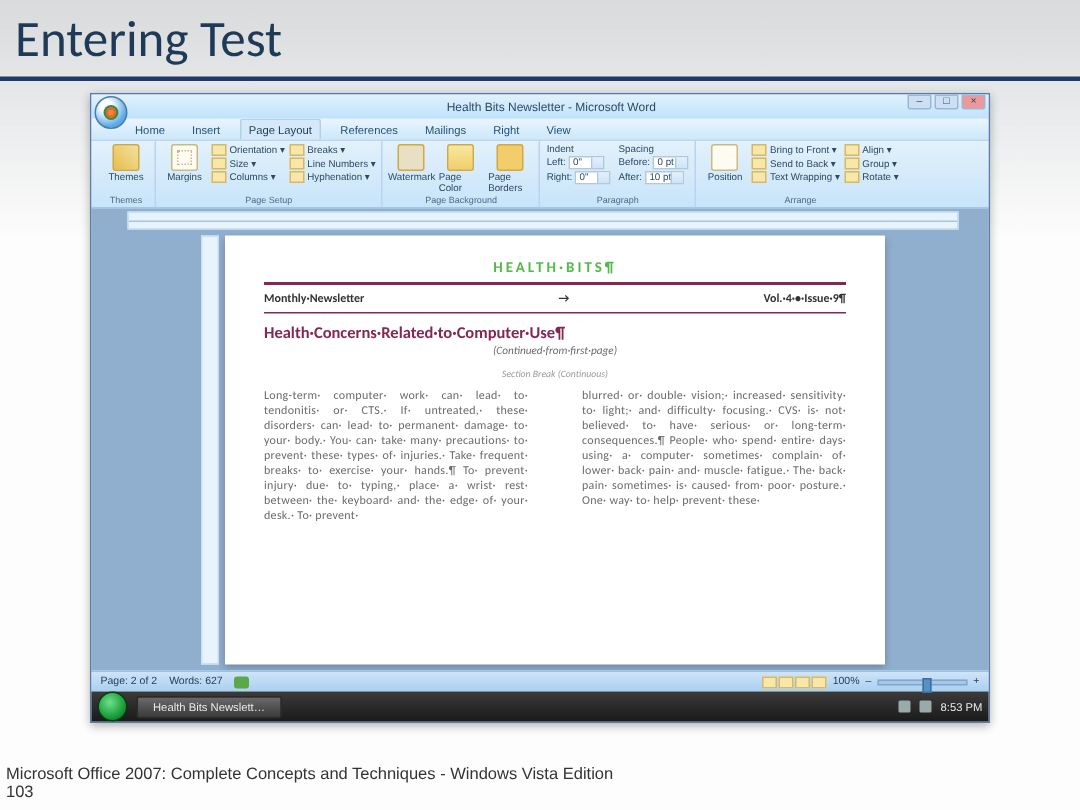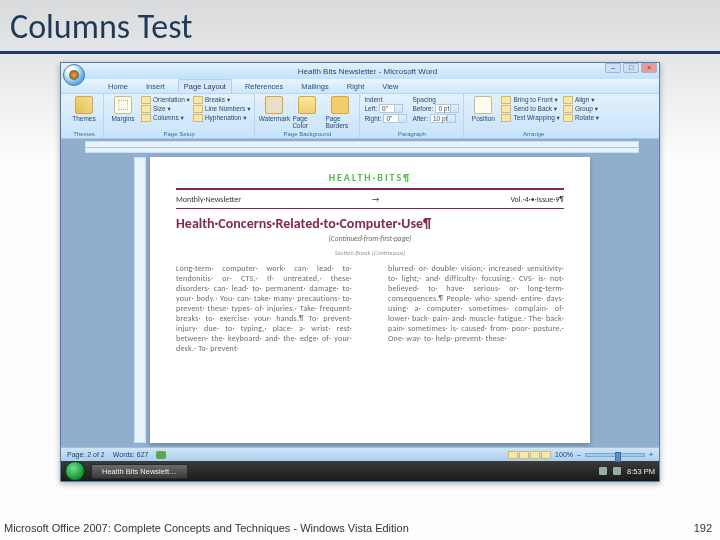--- a/index.html
+++ b/index.html
@@ -7,21 +7,21 @@
   .slide-title { font-size: 34px; color: #1f3a57; padding: 6px 10px 2px; font-family: Calibri, Arial, sans-serif; }
   .slide-rule { margin: 2px 0 8px; height: 3px; background: #1f3a6a; }
   .app-window { margin: 0 60px; width: 600px; height: 420px; border: 1px solid #5a7aa8; box-shadow: 0 2px 6px rgba(0,0,0,.3); background: #dff1fb; display: flex; flex-direction: column; font-size: 7px; }
   .titlebar { height: 16px; background: linear-gradient(#e2f1fc,#bfe3fb); display: flex; align-items: center; justify-content: center; position: relative; padding-left: 15px; }
   .titlebar .caption { color: #2c4a66; font-size: 8px; }
   .win-controls { position: absolute; right: 2px; top: 0; display: flex; gap: 2px; }
   .win-controls span { width: 16px; height: 10px; background: #cddff3; border: 1px solid #9bb7d6; border-radius: 0 0 2px 2px; font-size: 7px; text-align: center; line-height: 8px; color: #2c4a66; }
   .win-controls .close { background: #e99; }
   .office-btn { position: absolute; left: 2px; top: 1px; width: 22px; height: 22px; background: radial-gradient(circle at 35% 30%, #fff 20%, #5aa8e8 70%); border-radius: 50%; border: 1px solid #4a7cad; z-index: 2; }
   .office-btn::after { content:""; position:absolute; inset:5px; background: radial-gradient(circle at 50% 50%, #ff8c1a 25%, #d64 26% 50%, #3a8d3a 51% 75%, #1a6cd6 76%); border-radius:50%; }
-  .tabs { height: 14px; background: linear-gradient(#eaf5fe,#cde7fa); display: flex; align-items: flex-end; padding-left: 42px; gap: 8px; color: #24527a; font-size: 7.5px; }
+  .tabs { height: 14px; background: linear-gradient(#eaf5fe,#cde7fa); display: flex; align-items: flex-end; padding-left: 24px; gap: 8px; color: #24527a; font-size: 7.5px; }
   .tabs span { padding: 2px 5px; border-radius: 2px 2px 0 0; }
   .tabs .active { background: #d5e9fa; border: 1px solid #b0d0ec; border-bottom: none; color: #1f3a57; }
   .ribbon { height: 46px; background: linear-gradient(#e3f1fb,#c7e4fa); border-top: 1px solid #b8d7f1; border-bottom: 1px solid #a7c4e1; display: flex; padding-left: 4px; }
   .rgroup { border-right: 1px solid #b9d4ee; padding: 2px 4px 1px; display: flex; flex-direction: column; justify-content: space-between; }
   .rgroup .items { display: flex; gap: 3px; }
   .bigbtn { width: 30px; height: 34px; display: flex; flex-direction: column; align-items: center; gap: 1px; font-size: 6.5px; color: #2c4a66; }
   .bigbtn .bicon { width: 18px; height: 18px; background: #f2cd6c; border: 1px solid #d4a83b; border-radius: 2px; }
   .bigbtn.themes .bicon { background: linear-gradient(45deg,#e7be49,#f2e1a3); }
   .bigbtn.margins .bicon { background: #fefcf2; border:1px solid #cbb981; position:relative; }
   .bigbtn.margins .bicon::after { content:""; position:absolute; inset:3px; border:1px dotted #cbb981; }
@@ -37,42 +37,42 @@
   .spin { background:#fff; border:1px solid #b0c9e0; padding:0 8px 0 2px; min-width:24px; position:relative; }
   .spin::after { content:""; position:absolute; right:0; top:0; bottom:0; width:7px; background:linear-gradient(#e4f0fb,#cfe4f7); border-left:1px solid #b0c9e0; }
   .page-area { flex: 1; background: #90afce; display:flex; flex-direction:column; overflow:hidden; }
   .hruler { height: 12px; background: #e9f3fc; margin: 2px 20px 0 24px; border: 1px solid #c7dff2; position:relative; }
   .hruler::before { content:""; position:absolute; left:0; right:0; top:50%; border-top:1px solid #a7c4e1; }
   .doc-scroll { flex:1; display:flex; justify-content:center; padding:4px 20px 4px 24px; overflow:hidden; }
   .vruler { width:12px; background:#e9f3fc; border:1px solid #c7dff2; margin-right:4px; }
   .page { width: 440px; background: #fff; box-shadow: 0 2px 5px rgba(0,0,0,.25); padding: 14px 26px; font-family: Calibri, Arial, sans-serif; color:#6c6c6c; font-size:8px; }
   .nl-title { text-align:center; color:#55b84a; font-weight:bold; letter-spacing:2px; font-size:10px; }
   .nl-divider { height:2px; background:#832855; margin:4px 0; }
-  .nl-row { display:flex; justify-content:space-between; font-size:8px; color:#333; font-weight:normal; }
-  .article-title { color:#832855; font-weight:bold; font-size:14px; margin:6px 0 2px; }
+  .nl-row { display:flex; justify-content:space-between; font-size:8px; color:#333; font-weight:bold; }
+  .article-title { color:#832855; font-weight:bold; font-size:11px; margin:6px 0 2px; }
   .cont { font-style:italic; font-size:7.5px; color:#6c6c6c; display:flex; align-items:center; gap:6px;flex-direction:column; }
   .sb { flex:1; display:flex; align-items:center; font-size:6.5px; color:#999; }
   .sb::before, .sb::after { content:""; flex:1; border-top:1px dotted #999; margin:0 3px; }
   .cols { display:flex; gap:36px; margin-top:6px; text-align:justify; line-height:1.25; letter-spacing:.2px; }
   .cols > div { flex:1; }
   .statusbar { height:14px; background:linear-gradient(#cfe4f7,#a9cff0); display:flex; align-items:center; justify-content:space-between; padding:0 6px; font-size:7px; color:#1f3a57; border-top:1px solid #9cc0e4; }
   .zoom { display:flex; align-items:center; gap:4px; }
   .zbar { width:60px; height:4px; background:#a8c7e5; border:1px solid #7da8d1; position:relative; }
   .zbar::after { content:""; position:absolute; left:50%; top:-2px; width:4px; height:8px; background:#5a8fc3; border:1px solid #3a6fa3; }
   .taskbar { height:20px; background:linear-gradient(#3b3b3b,#1a1a1a); display:flex; align-items:center; gap:6px; padding:0 4px; }
   .start { width:20px; height:20px; border-radius:50%; background:radial-gradient(circle at 40% 35%,#6fe08a,#1b9e3c 60%,#0a5c1a); border:1px solid #0a3a12; }
   .taskbtn { background:linear-gradient(#6a6a6a,#3a3a3a); border:1px solid #2a2a2a; padding:2px 10px; color:#eaeaea; font-size:7.5px; border-radius:2px; }
   .tray { margin-left:auto; color:#eaeaea; font-size:7.5px; display:flex; gap:6px; align-items:center; }
   .tray .tic { width:8px; height:8px; background:#9aa; border-radius:1px; }
-  .slide-footer { position:absolute; bottom:6px; left:4px; right:8px; display:flex; justify-content:space-between; font-size:11px; color:#333; }
+  .slide-footer { position:absolute; bottom:6px; left:4px; right:8px; display:flex; justify-content:space-between; font-size:11px; color:#333;flex-direction:column; }
 </style>
 </head>
 <body>
 
-<div class="slide-title">Columns Test</div>
+<div class="slide-title">Entering Test</div>
 <div class="slide-rule"></div>
 
 <div class="app-window">
 
   <div class="titlebar">
     <div class="office-btn"></div>
     <span class="caption">Health Bits Newsletter - Microsoft Word</span>
     <div class="win-controls">
       <span>–</span>
       <span>□</span>
@@ -274,14 +274,14 @@
       <div class="tic"></div>
       <div class="tic"></div>
       <span>8:53 PM</span>
     </div>
   </div>
 
 </div>
 
 <div class="slide-footer">
   <span>Microsoft Office 2007: Complete Concepts and Techniques - Windows Vista Edition</span>
-  <span>192</span>
+  <span>103</span>
 </div>
 
 </body></html>

